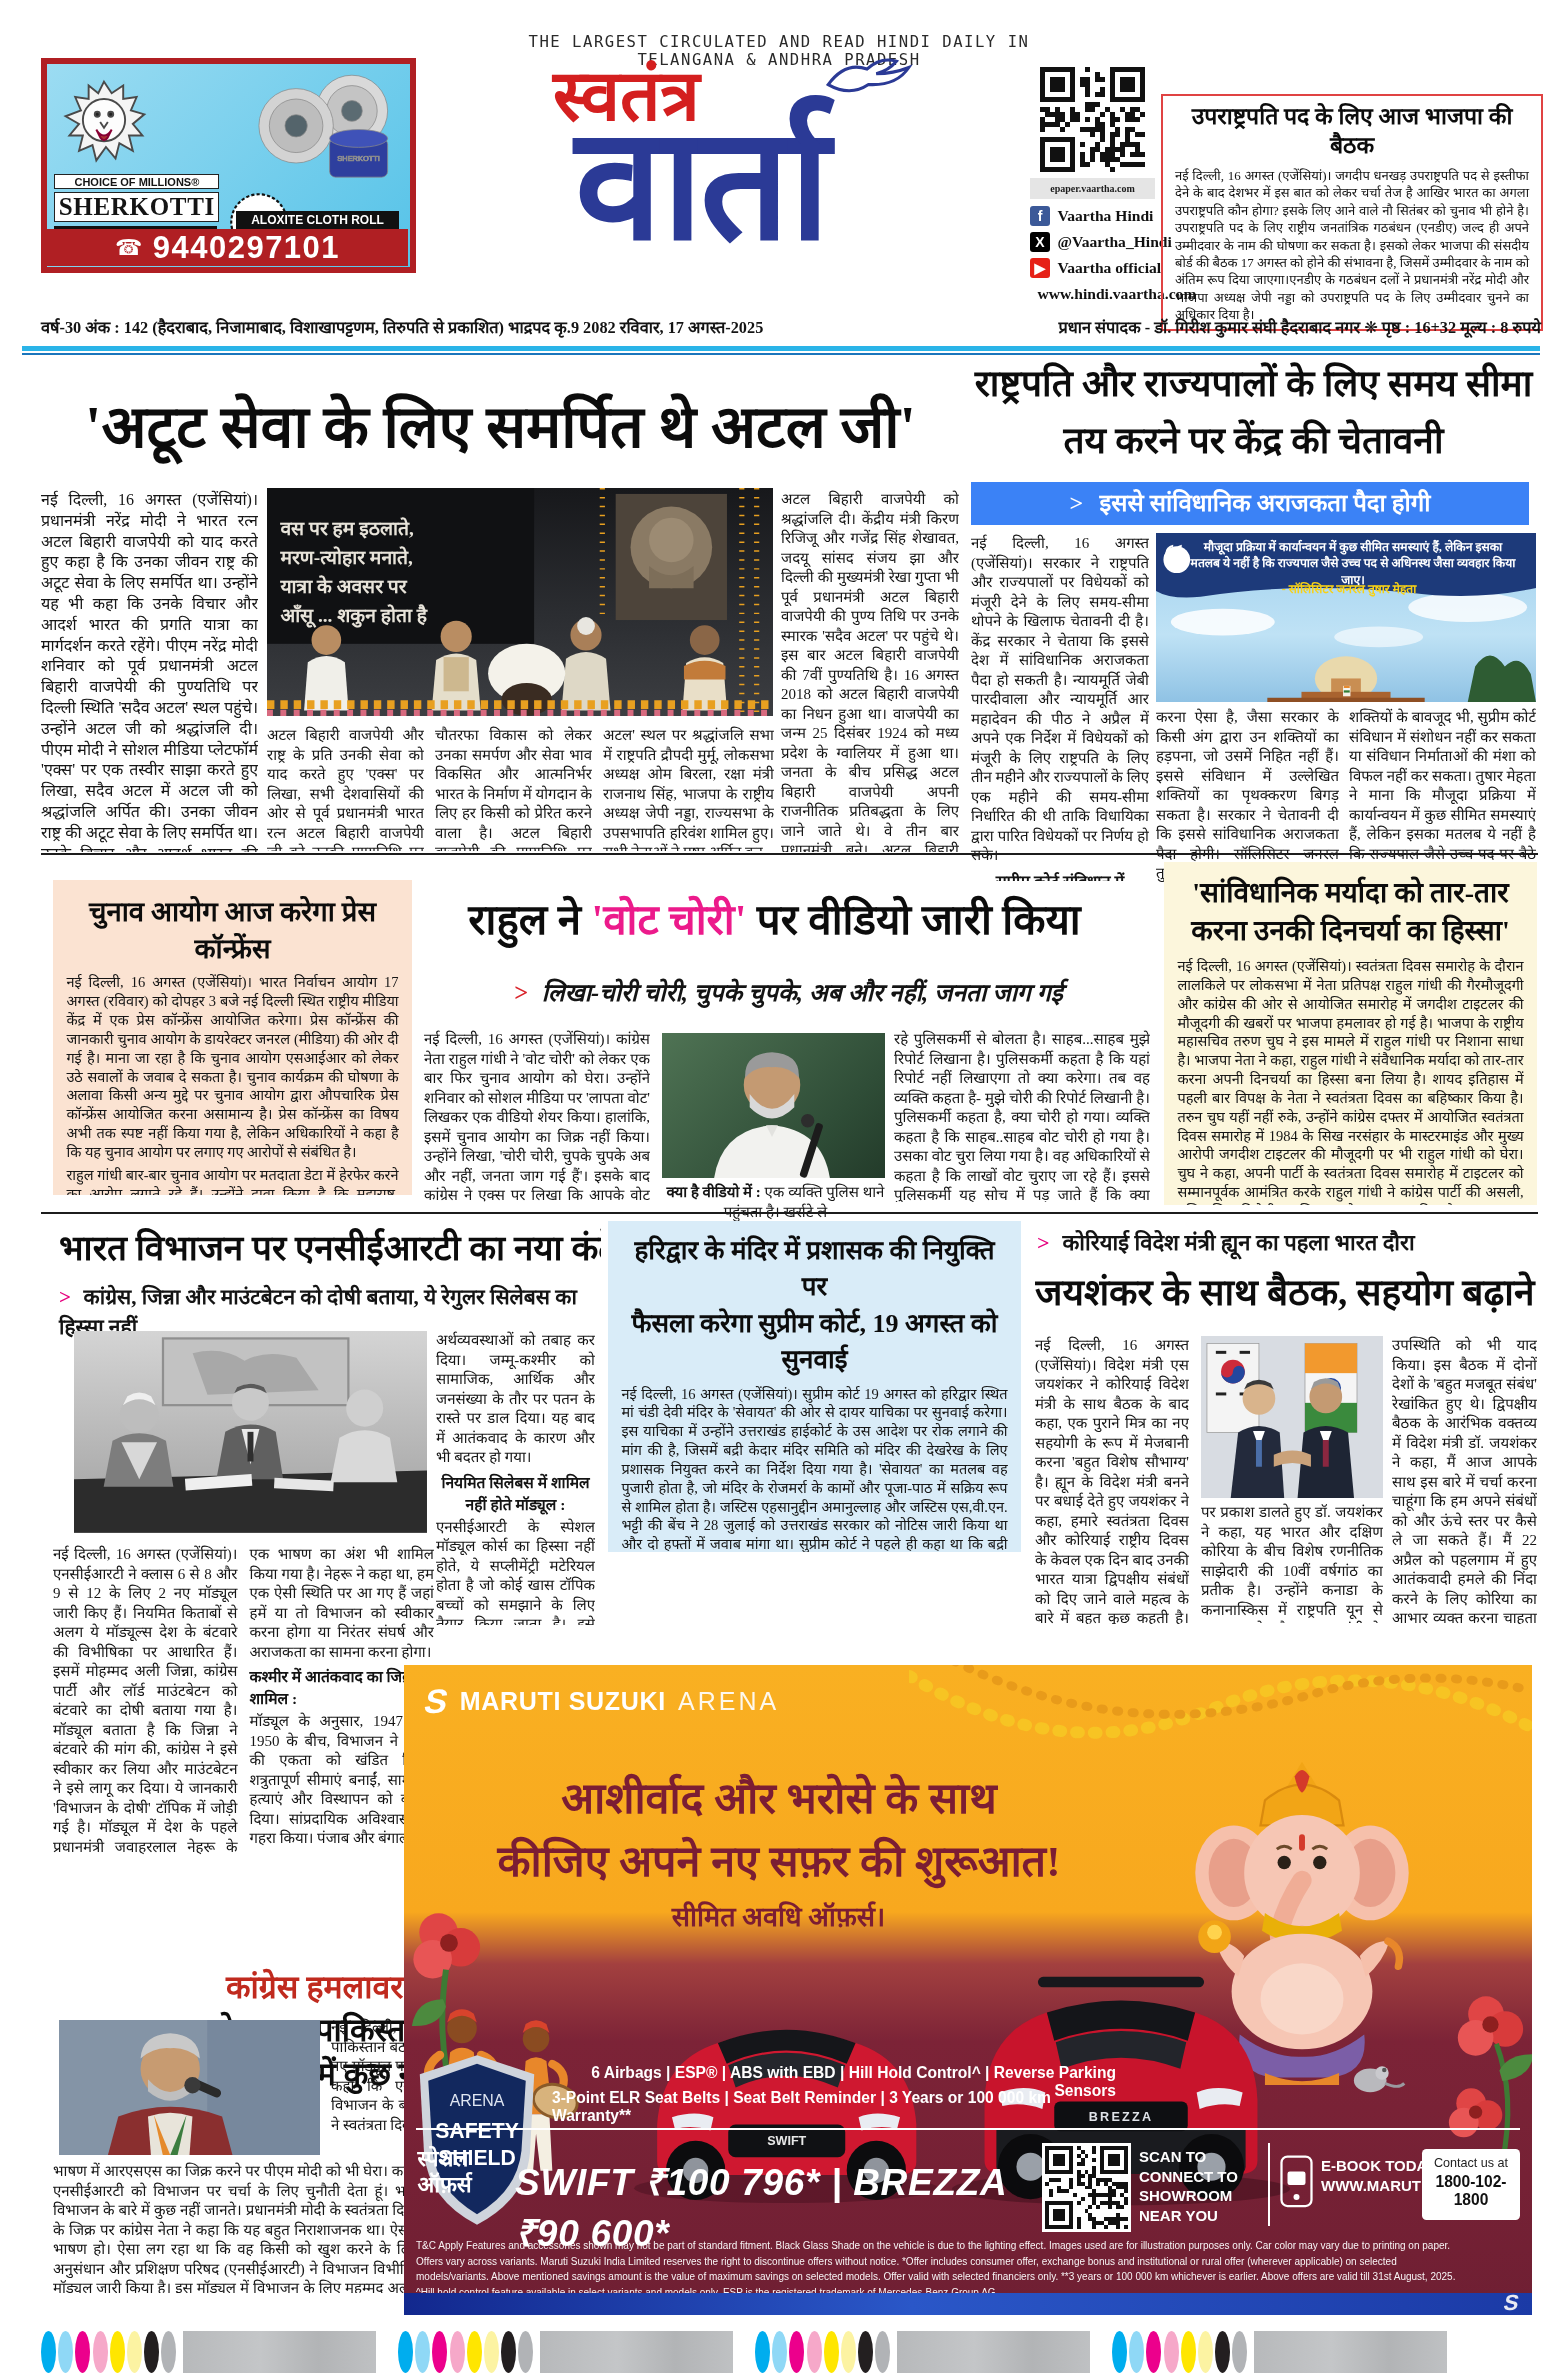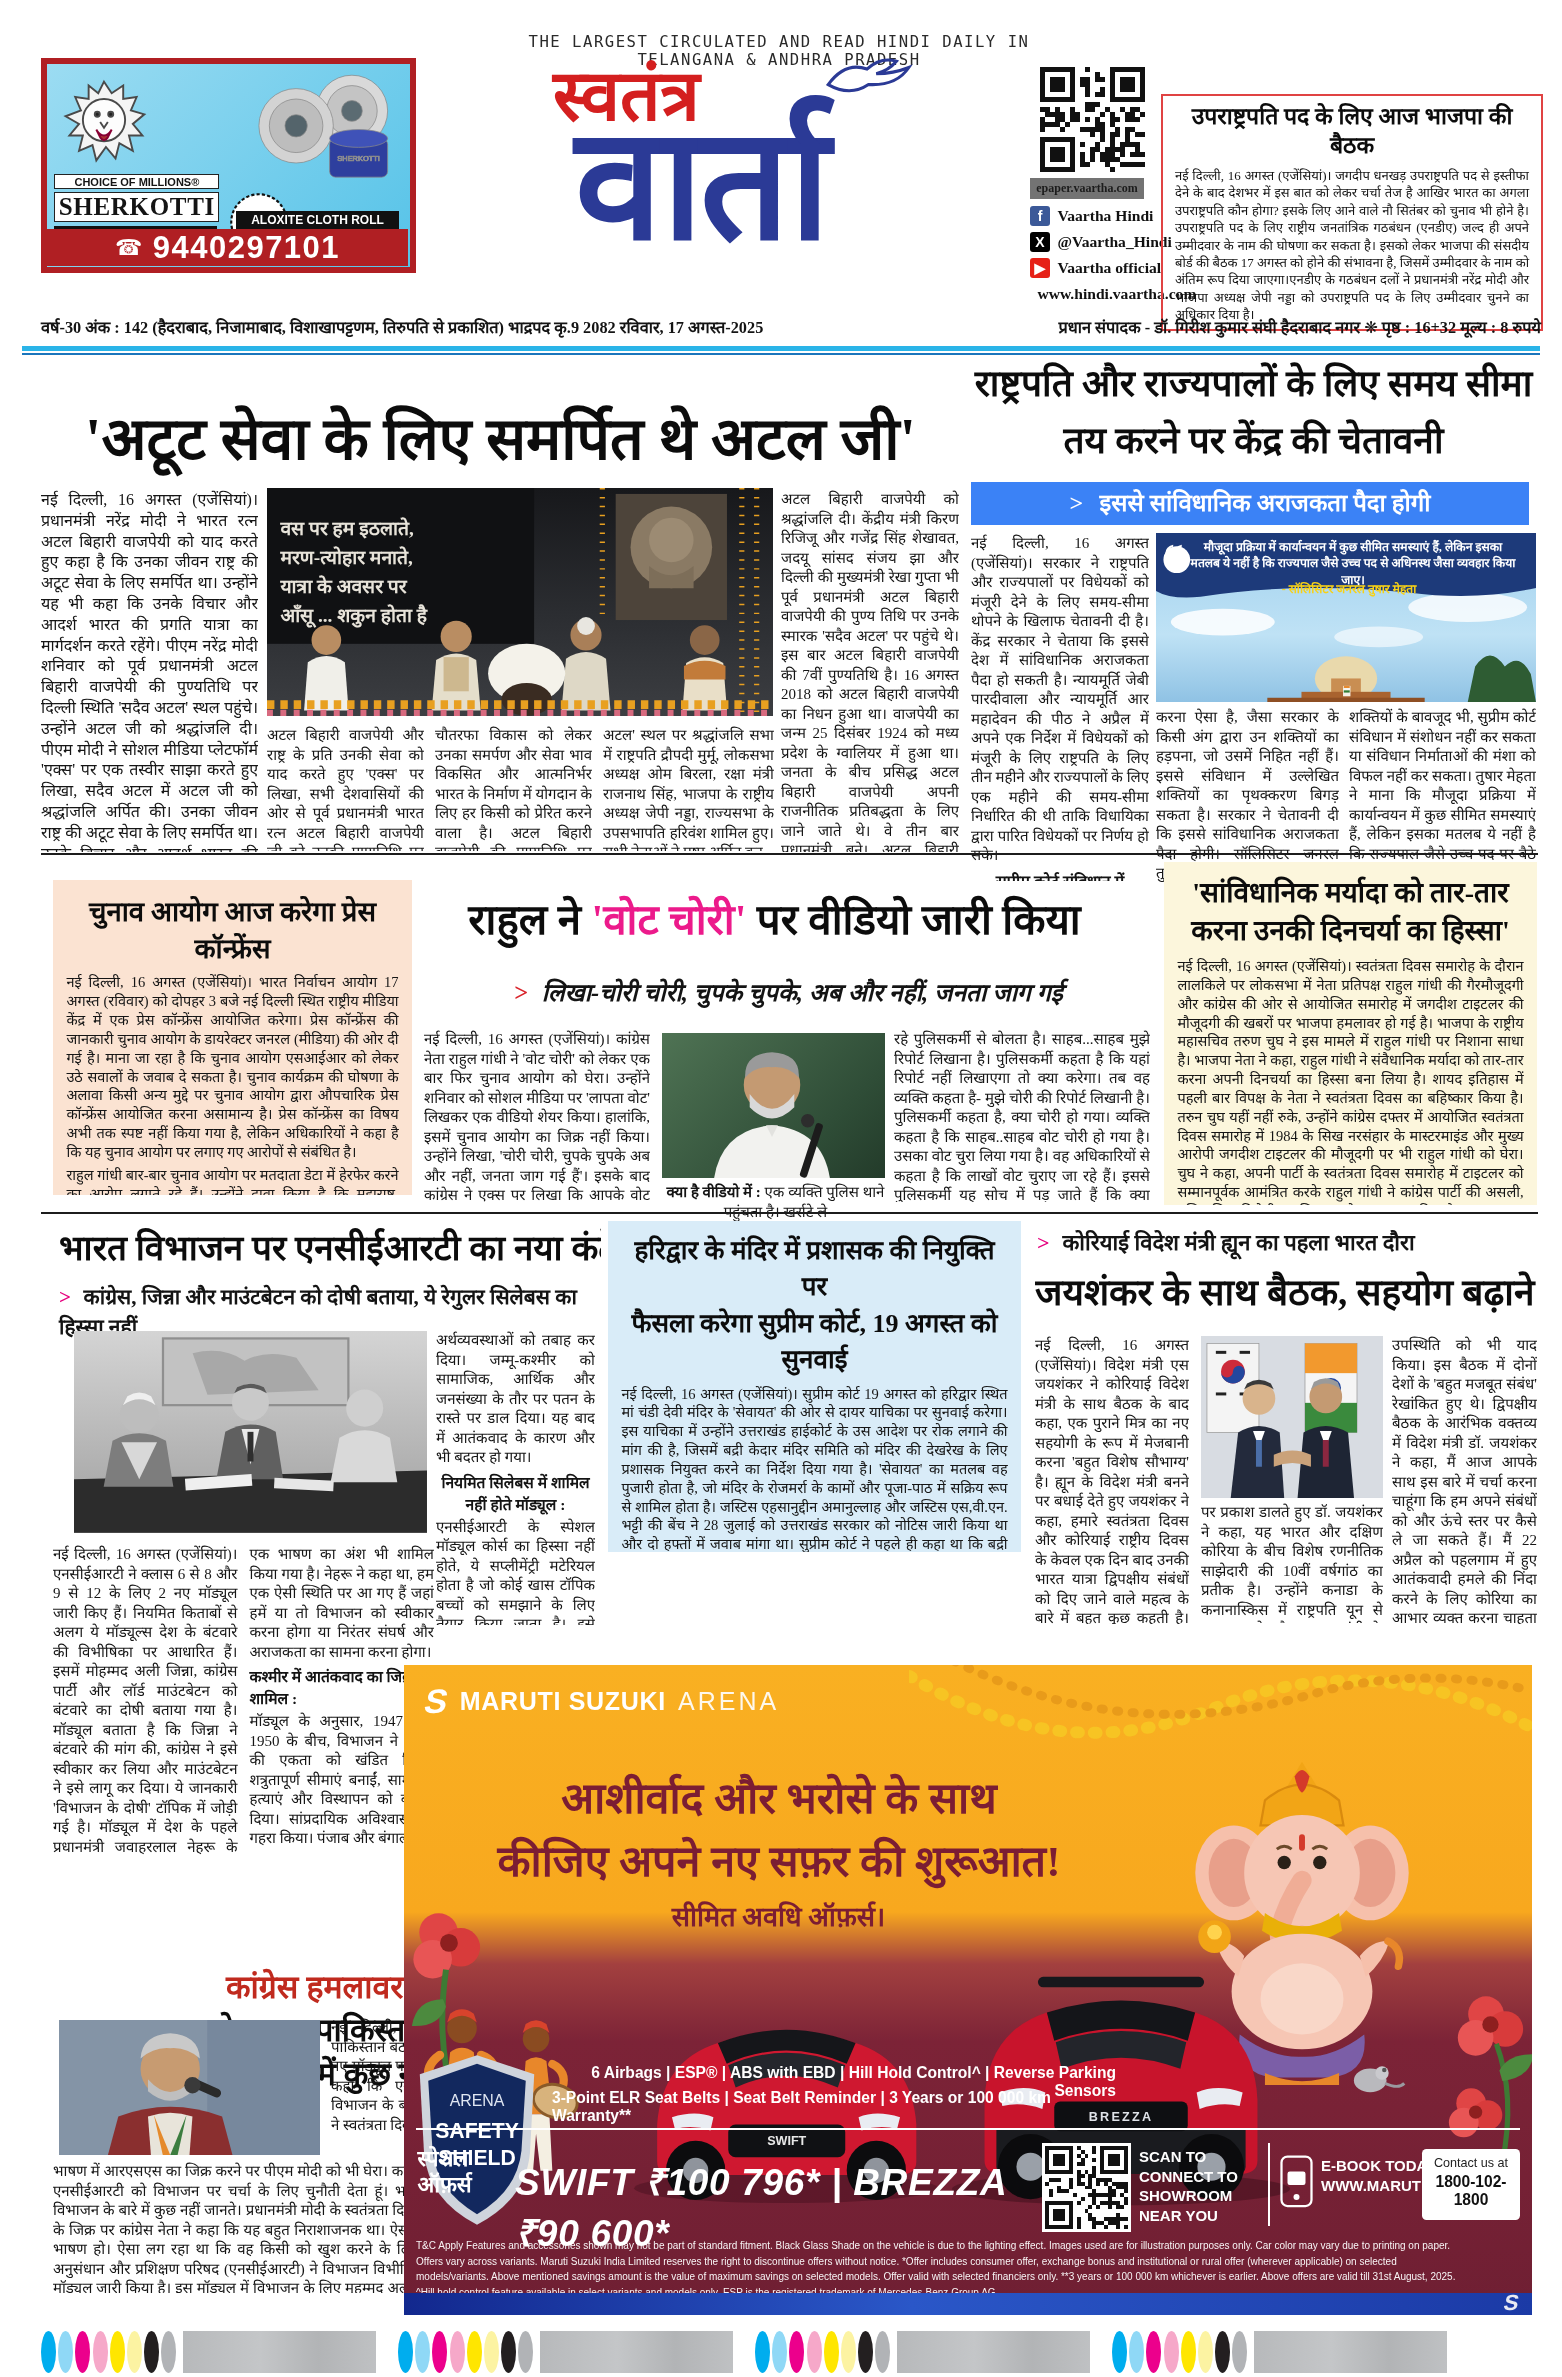--- a/index.html
+++ b/index.html
@@ -221,21 +221,21 @@
         <rect x="0" y="0" width="7" height="7" fill="#111"></rect>
         <rect x="1" y="1" width="5" height="5" fill="#fff"></rect>
         <rect x="2" y="2" width="3" height="3" fill="#111"></rect>
         <rect x="14" y="0" width="7" height="7" fill="#111"></rect>
         <rect x="15" y="1" width="5" height="5" fill="#fff"></rect>
         <rect x="16" y="2" width="3" height="3" fill="#111"></rect>
         <rect x="0" y="14" width="7" height="7" fill="#111"></rect>
         <rect x="1" y="15" width="5" height="5" fill="#fff"></rect>
         <rect x="2" y="16" width="3" height="3" fill="#111"></rect>
       </svg></div>
-  <div class="abs c b" style="left:1030px;top:178px;width:114px;height:21px;background:#737373;font-size:12px;line-height:21px;color:#1c1c1c;">epaper.vaartha.com</div>
+  <div class="abs c b" style="left:1030px;top:178px;width:125px;height:21px;background:#e5e5e5;font-size:10px;line-height:21px;color:#1c1c1c;">epaper.vaartha.com</div>
 
   <div class="abs" style="left:1030px;top:203px;width:148px;">
     <div class="social-row">
       <span class="icon-box" style="background:#3b5998;">f</span>
       <span class="social-label">Vaartha Hindi</span>
     </div>
     <div class="social-row">
       <span class="icon-box" style="background:#000;">X</span>
       <span class="social-label">@Vaartha_Hindi</span>
     </div>
@@ -258,21 +258,21 @@
   <div class="abs vp-box clip" style="left:1161px;top:63px;width:382px;height:237px;margin-top:31px;">
     <div class="headline c" style="font-size:23px;line-height:1.25;margin-bottom:6px;">उपराष्ट्रपति पद के लिए आज भाजपा की बैठक</div>
     <div class="j" style="font-size:13px;line-height:1.34;">नई दिल्ली, 16 अगस्त (एजेंसियां)। जगदीप धनखड़ उपराष्ट्रपति पद से इस्तीफा देने के बाद देशभर में इस बात को लेकर चर्चा तेज है आखिर भारत का अगला उपराष्ट्रपति कौन होगा? इसके लिए आने वाले नौ सितंबर को चुनाव भी होने है। उपराष्ट्रपति पद के लिए राष्ट्रीय जनतांत्रिक गठबंधन (एनडीए) जल्द ही अपने उम्मीदवार के नाम की घोषणा कर सकता है। इसको लेकर भाजपा की संसदीय बोर्ड की बैठक 17 अगस्त को होने की संभावना है, जिसमें उम्मीदवार के नाम को अंतिम रूप दिया जाएगा।एनडीए के गठबंधन दलों ने प्रधानमंत्री नरेंद्र मोदी और भाजपा अध्यक्ष जेपी नड्डा को उपराष्ट्रपति पद के लिए उम्मीदवार चुनने का अधिकार दिया है।</div>
   </div>
 
   <div class="abs b" style="left:41px;top:316px;width:883px;font-size:16.3px;">वर्ष-30 अंक : 142 (हैदराबाद, निजामाबाद, विशाखापट्टणम, तिरुपति से प्रकाशित) भाद्रपद कृ.9 2082 रविवार, 17 अगस्त-2025</div>
   <div class="abs b" style="left:928px;top:316px;width:613px;font-size:16.3px;text-align:right;">प्रधान संपादक - डॉ. गिरीश कुमार संघी हैदराबाद नगर ❋ पृष्ठ : 16+32 मूल्य : 8 रुपये</div>
   <div class="abs rule-thick" style="left:22px;top:346px;width:1518px;height:4.5px;"></div>
   <div class="abs rule-thin" style="left:22px;top:353px;width:1518px;height:2.2px;"></div>
 
-  <div class="abs headline c clip" style="left:41px;top:384px;width:919px;height:111px;font-size:59px;line-height:111px;white-space:nowrap;">
+  <div class="abs headline c clip" style="left:41px;top:372px;width:919px;height:111px;font-size:59px;line-height:111px;white-space:nowrap;">
     <span>'अटूट सेवा के लिए समर्पित थे अटल जी'</span>
   </div>
 
   <div class="abs clip" style="left:267px;top:488px;width:506px;height:228px;background:linear-gradient(180deg,#17181b 0%,#2b2d31 55%,#3c3e42 100%);">
     <svg viewBox="0 0 682 307" preserveAspectRatio="none">
       <rect x="0" y="0" width="360" height="210" fill="#101113"></rect>
       <rect x="470" y="8" width="150" height="170" fill="#4d443a"></rect>
       <circle cx="545" cy="80" r="55" fill="#8a7a64"></circle>
       <circle cx="545" cy="70" r="30" fill="#9c8b73"></circle>
       <path d="M515 105 Q545 130 575 105 L575 135 L515 135 Z" fill="#7d6e59"></path>

